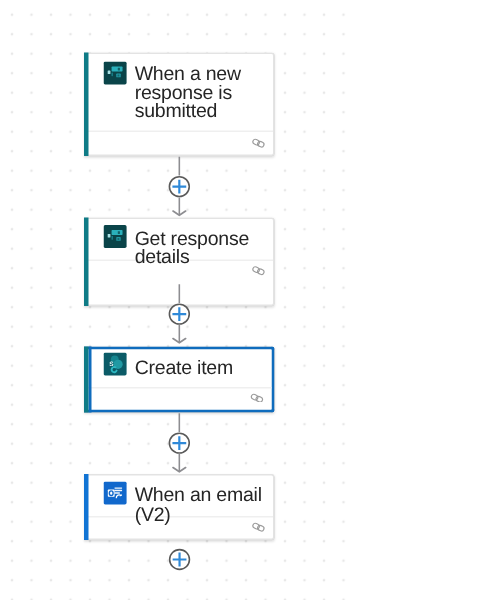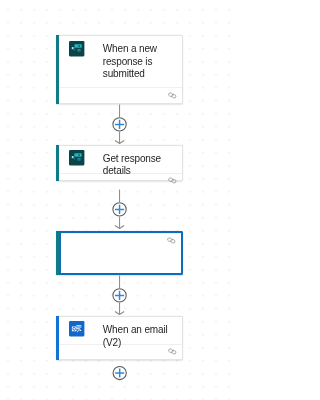--- a/index.html
+++ b/index.html
@@ -44,22 +44,22 @@
     box-sizing:border-box;
   }
   .iconbox{
     width:15.4px;height:15.4px;flex:0 0 auto;display:block;
     margin-left:13.4px;
   }
   .card.selected .iconbox{margin-left:13.4px;}
   .iconbox svg{display:block;}
   .blurico{filter:blur(0.42px);}
   .title{
-    margin-left:18px;
-    font-size:10px;line-height:12.6px;letter-spacing:-0.15px;
+    margin-left:5px;
+    font-size:13px;line-height:12.6px;letter-spacing:-0.15px;
     color:#252525;font-weight:400;
     white-space:pre-line;
   }
   .divider{height:1px;background:#efefef;}
   .cardfoot{position:relative;}
   .linkicon{position:absolute;right:4.1px;top:50%;margin-top:-4.3px;width:10.6px;height:6.9px;display:block;line-height:0;}
 
   
   .conn{position:absolute;left:106px;width:28px;}
   .conn svg{display:block;overflow:visible;}
@@ -103,21 +103,21 @@
   <div class="conn" style="top:103.6px;height:41px;">
     <svg width="28" height="41" viewBox="0 0 28 41">
       <path d="M13.55 0.5 L13.55 13.0" stroke="#8d8d91" stroke-width="1.05" fill="none"></path>
       <circle cx="13.55" cy="20.4" r="6.62" fill="#ffffff" stroke="#5a5a5a" stroke-width="1.06"></circle>
       <path d="M13.55 15.75 L13.55 25.05 M8.95 20.4 L18.15 20.4" stroke="#2f89d8" stroke-width="1.45" fill="none"></path>
       <path d="M13.55 27.6 L13.55 39.2" stroke="#8d8d91" stroke-width="1.05" fill="none"></path>
       <path d="M9.35 36.7 L13.55 39.5 L17.75 36.7" stroke="#8d8d91" stroke-width="1.15" fill="none" stroke-linejoin="round" stroke-linecap="round"></path>
     </svg>
   </div>
 
-  <div class="card" style="top:144.6px;height:36px;">
+  <div class="card" style="top:144.6px;height:59px;">
     <div class="accent" style="background:#0f7b86;"></div>
     <div class="cardmain" style="height:27px;padding-top:4.6px;">
       <span class="iconbox">
         <svg width="15.4" height="15.4" viewBox="0 0 32 32" class="blurico">
           <rect x="0" y="0" width="32" height="32" rx="2.4" fill="#0a4449"></rect>
           <rect x="5.8" y="12.4" width="3.8" height="5.0" rx="0.9" fill="#a8e2e6"></rect>
           <rect x="11.2" y="6.9" width="15.2" height="7.0" rx="1.0" fill="#2ab0bb"></rect>
           <rect x="17.7" y="16.8" width="6.2" height="5.2" rx="0.9" fill="#2199a4"></rect>
           <rect x="11.2" y="15.4" width="1.6" height="5.0" rx="0.5" fill="#1c8e99"></rect>
           <rect x="19.8" y="8.6" width="3.0" height="3.8" rx="0.5" fill="#0a4449" opacity="0.75"></rect>
@@ -145,20 +145,32 @@
       <circle cx="13.55" cy="20.4" r="6.62" fill="#ffffff" stroke="#5a5a5a" stroke-width="1.06"></circle>
       <path d="M13.55 15.75 L13.55 25.05 M8.95 20.4 L18.15 20.4" stroke="#2f89d8" stroke-width="1.45" fill="none"></path>
       <path d="M13.55 27.6 L13.55 39.2" stroke="#8d8d91" stroke-width="1.05" fill="none"></path>
       <path d="M9.35 36.7 L13.55 39.5 L17.75 36.7" stroke="#8d8d91" stroke-width="1.15" fill="none" stroke-linejoin="round" stroke-linecap="round"></path>
     </svg>
   </div>
 
   <div class="card selected" style="top:231px;height:44px;">
     <div class="accent" style="background:#0f7b86;"></div>
     <div class="sel-left"></div>
+    <div class="cardmain" style="height:24.7px;padding-top:2.4px;">
+      <span class="iconbox">
+        <svg width="15.4" height="15.4" viewBox="0 0 32 32" class="blurico">
+          <rect x="0" y="0" width="32" height="32" rx="2.4" fill="#0b5b67"></rect>
+          <circle cx="15.6" cy="9.6" r="5.4" fill="#15858f"></circle>
+          <circle cx="20.2" cy="16.4" r="6.4" fill="#2099a3"></circle>
+          <path d="M16.6 20.6 a3.6 3.6 0 1 0 1.6 4.4" fill="none" stroke="#2cb7c1" stroke-width="2.6" stroke-linecap="round"></path>
+          <text x="8.0" y="18.2" font-family="Liberation Sans, sans-serif" font-size="8.8" font-weight="bold" fill="#e9f7f8">S</text>
+        </svg>
+      </span>
+      <span class="title" style="margin-top:3.7px;">Create item</span>
+    </div>
     <div class="divider"></div>
     <div class="cardfoot" style="height:14.3px;">
       <span class="linkicon">
         <svg width="10.6" height="6.9" viewBox="0 0 26 19">
           <g fill="none" stroke="#9b9b9b" stroke-width="2.15" transform="rotate(24 13 9.5)">
             <rect x="2.3" y="5.0" width="12.0" height="9.0" rx="4.5"></rect>
             <rect x="11.7" y="5.0" width="12.0" height="9.0" rx="4.5"></rect>
           </g>
         </svg>
       </span>

